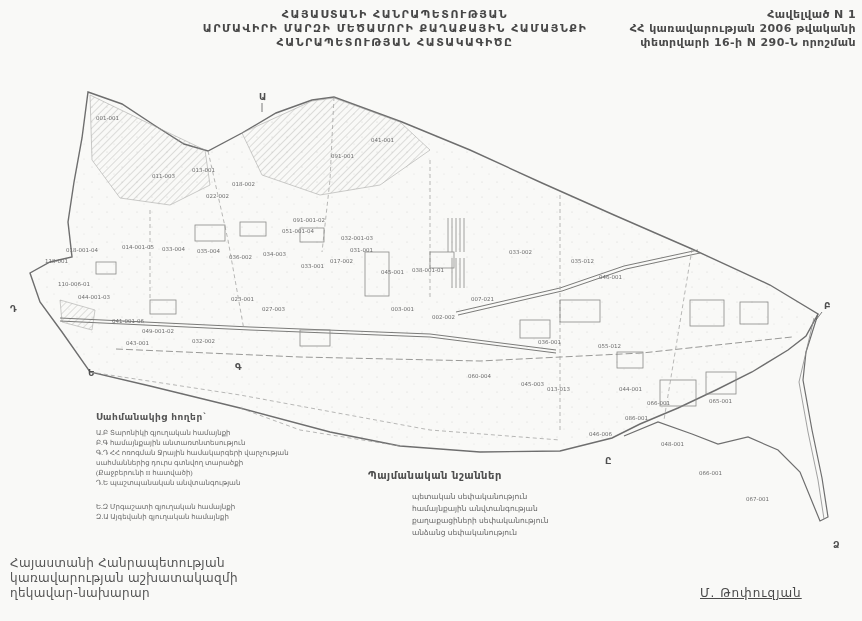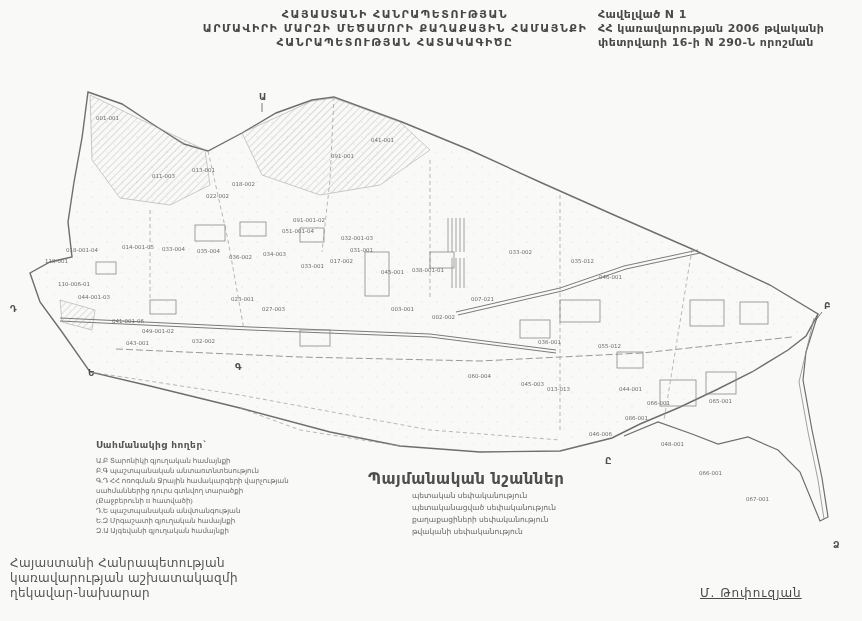--- a/index.html
+++ b/index.html
@@ -7,30 +7,30 @@
     width:862px;height:621px;position:relative;overflow:hidden;
     background:#f9f9f7;
     font-family:"DejaVu Sans", sans-serif;
     color:#3d3d3d;
   }
   .abs{position:absolute;}
   
   .title-block{left:130px;top:8px;width:530px;text-align:center;line-height:14px;}
   .title-line{font-size:11px;font-weight:bold;letter-spacing:1.5px;color:#474747;}
   
-  .annex-block{left:598px;top:8px;width:258px;text-align:left;line-height:14px;}
+  .annex-block{left:598px;top:8px;width:258px;text-align:right;line-height:14px;}
   .annex-line{font-size:11px;font-weight:bold;color:#4a4a4a;letter-spacing:0.4px;}
   
   .adjacent-block{left:96px;top:412px;width:270px;}
-  .adjacent-title{font-size:9px;font-weight:bold;color:#555;margin-bottom:6px;letter-spacing:0.5px;margin-top:28px;}
+  .adjacent-title{font-size:9px;font-weight:bold;color:#555;margin-bottom:6px;letter-spacing:0.5px;}
   .adjacent-item{font-size:7px;color:#6a6a6a;line-height:10px;white-space:nowrap;font-family:Liberation Serif, serif;}
-  .adjacent-item.gap{margin-top:0;}
+  .adjacent-item.gap{margin-top:14px;}
   
   .legend-block{left:368px;top:470px;width:200px;}
-  .legend-title{font-size:15px;font-weight:bold;color:#4e4e4e;margin-bottom:0;letter-spacing:0.5px;}
+  .legend-title{font-size:10px;font-weight:bold;color:#4e4e4e;margin-bottom:8px;letter-spacing:0.5px;}
   .legend-row{display:flex;align-items:flex-end;height:12px;}
   .legend-sample{width:34px;margin-right:10px;flex:0 0 auto;}
   .legend-sample i{display:block;border:0;}
   .ls-faint{height:0;border-top:1px solid #cfcfcd;}
   .ls-thin{height:0;border-top:1px solid #8a8a8a;}
   .ls-thick{height:0;border-top:2px solid #6f6f6f;}
   .ls-med{height:0;border-top:1px solid #7d7d7d;}
   .legend-label{font-size:7.5px;color:#666;white-space:nowrap;}
   
   .sign-block{left:10px;top:556px;width:300px;line-height:15px;}
@@ -187,54 +187,54 @@
 
 <div class="abs annex-block">
   <div class="annex-line">Հավելված N 1</div>
   <div class="annex-line">ՀՀ կառավարության 2006 թվականի</div>
   <div class="annex-line">փետրվարի 16-ի N 290-Ն որոշման</div>
 </div>
 
 <div class="abs adjacent-block">
   <div class="adjacent-title">Սահմանակից հողեր`</div>
   <div class="adjacent-item">Ա.Բ Տարոնիկի գյուղական համայնքի</div>
-  <div class="adjacent-item">Բ.Գ պաշտպանական անտառտնտեսություն</div>
+  <div class="adjacent-item">Բ.Գ համայնքային անտառտնտեսություն</div>
   <div class="adjacent-item">Գ.Դ ՀՀ ոռոգման Ջրային համակարգերի վարչության</div>
   <div class="adjacent-item">սահմաններից դուրս գտնվող տարածքի</div>
   <div class="adjacent-item">(Քաջբերունի II հատվածի)</div>
   <div class="adjacent-item">Դ.Ե պաշտպանական անվտանգության</div>
   <div class="adjacent-item gap">Ե.Զ Մրգաշատի գյուղական համայնքի</div>
   <div class="adjacent-item">Զ.Ա Այգեվանի գյուղական համայնքի</div>
 </div>
 
 <div class="abs legend-block">
   <div class="legend-title">Պայմանական նշաններ</div>
   <div class="legend-row">
     <span class="legend-sample">
         <i class="ls-faint"></i>
       </span>
     <span class="legend-label">պետական սեփականություն</span>
   </div>
   <div class="legend-row">
     <span class="legend-sample">
         <i class="ls-thin"></i>
       </span>
-    <span class="legend-label">պետականացված սեփականություն</span>
+    <span class="legend-label">համայնքային անվտանգության</span>
   </div>
   <div class="legend-row">
     <span class="legend-sample">
         <i class="ls-thick"></i>
       </span>
     <span class="legend-label">քաղաքացիների սեփականություն</span>
   </div>
   <div class="legend-row">
     <span class="legend-sample">
         <i class="ls-med"></i>
       </span>
-    <span class="legend-label">թվականի սեփականություն</span>
+    <span class="legend-label">անձանց սեփականություն</span>
   </div>
 </div>
 
 <div class="abs sign-block">
   <div class="sign-line">Հայաստանի Հանրապետության</div>
   <div class="sign-line">կառավարության աշխատակազմի</div>
   <div class="sign-line">ղեկավար-նախարար</div>
 </div>
 
 <div class="abs signer">Մ. Թոփուզյան</div>

